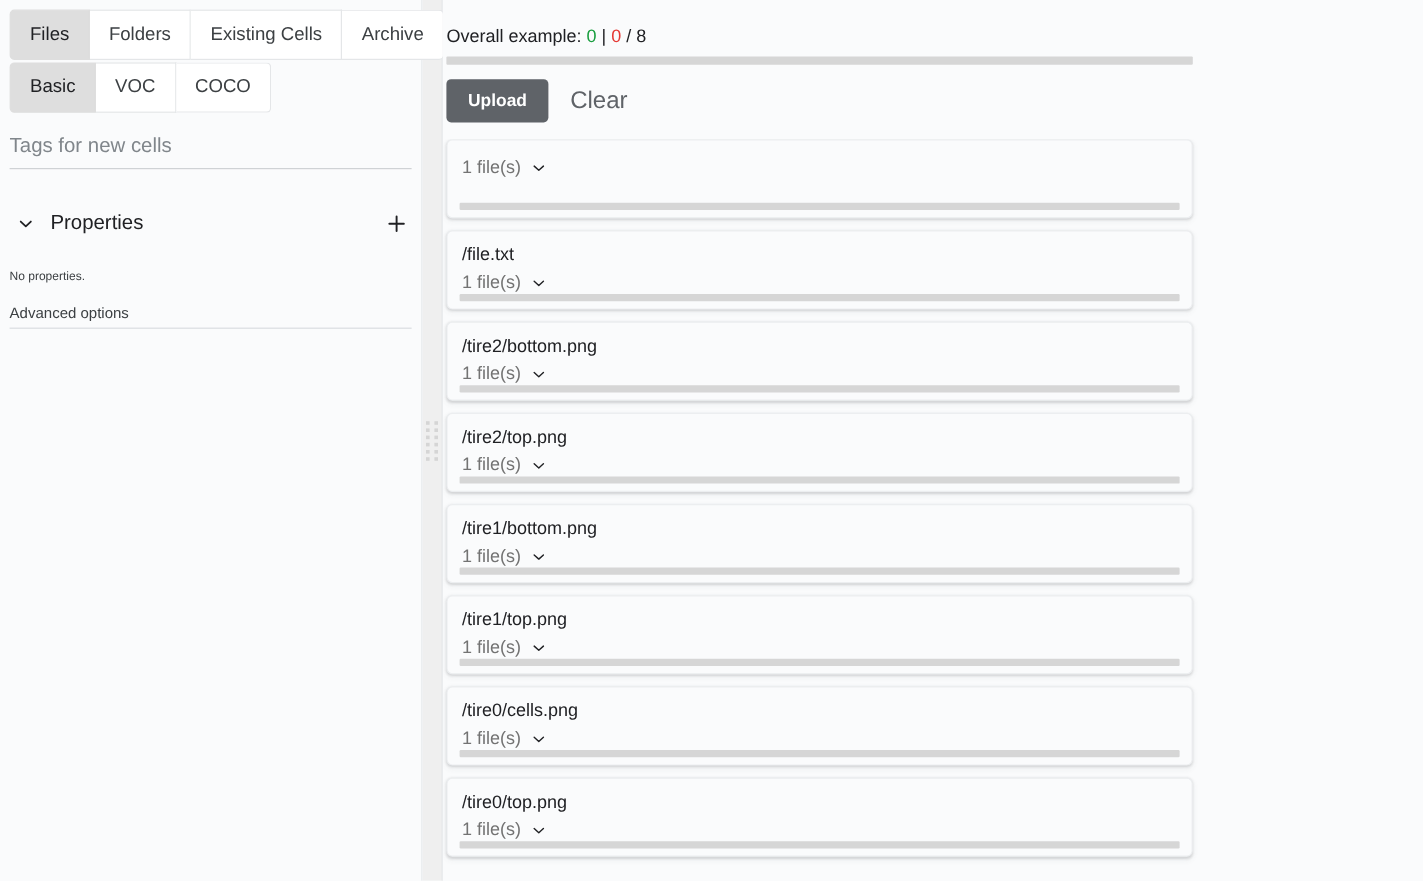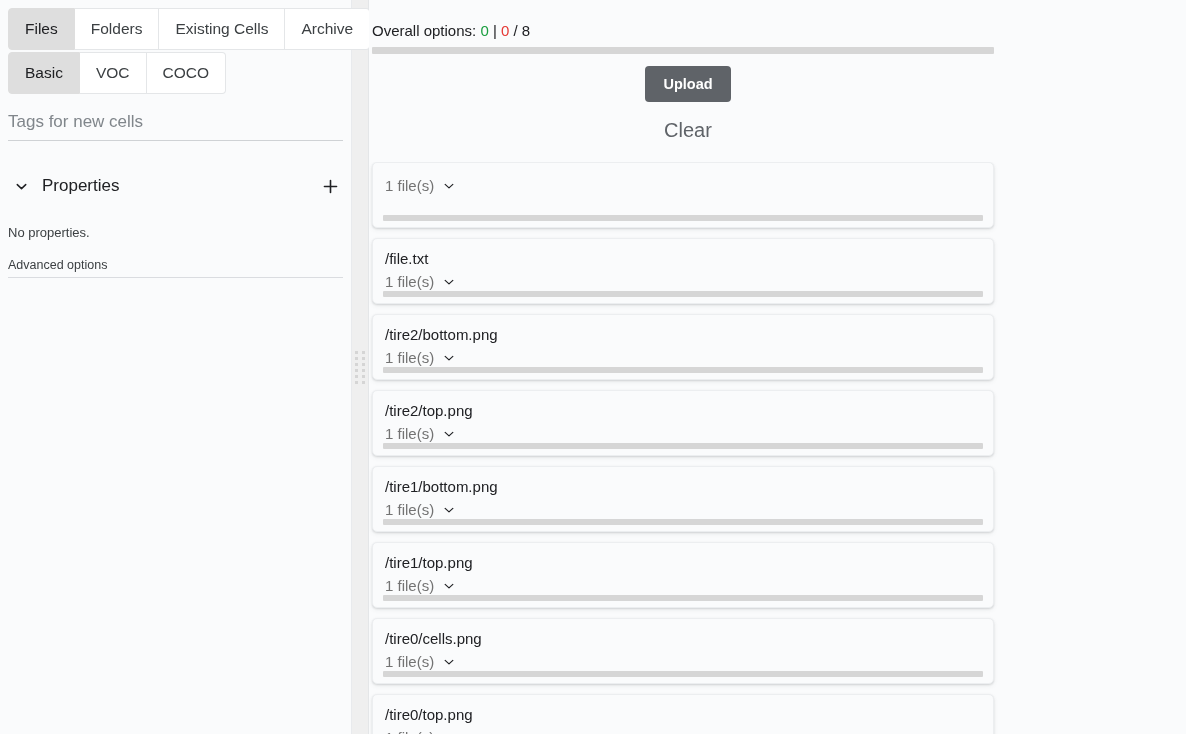--- a/index.html
+++ b/index.html
@@ -98,21 +98,21 @@
     flex: 1;
   }
   .plus-btn {
     width: 26px; height: 26px;
     display: flex; align-items: center; justify-content: center;
     cursor: pointer;
   }
 
   .no-properties {
     margin: 18px 8px 0 8px;
-    font-size: 13px;
+    font-size: 10px;
     color: #3c4043;
   }
 
   .advanced-options {
     margin: 18px 8px 0 8px;
     font-size: 12.5px;
     color: #3c4043;
     padding-bottom: 5px;
     border-bottom: 1px solid #dadce0;
     cursor: pointer;
@@ -163,24 +163,22 @@
     margin: 8px 10px 0 3px;
     height: 7px;
     background: #d6d6d6;
     border-radius: 1px;
     overflow: hidden;
   }
   .overall-bar > span { display: block; height: 100%; background: #9aa0a6; width: 0%; }
 
   .action-row {
     display: flex;
-    align-items: center;
     padding: 12px 0 0 3px;
-    gap: 10px;
-    flex-direction: column;
+    gap: 4px;
   }
   .btn-upload {
     background: #5f6368;
     color: #ffffff;
     border: none;
     border-radius: 4px;
     font-family: "Liberation Sans", sans-serif;
     font-size: 14.5px;
     font-weight: bold;
     padding: 0 18px;
@@ -306,21 +304,21 @@
         <i></i>
         <i></i>
         <i></i>
         <i></i>
     </span>
   </div>
 
   <div id="right-panel">
 
     <div class="progress-head">
-      <span>Overall options:</span>
+      <span>Overall example:</span>
       <span class="ok">0</span>
       <span class="sep">|</span>
       <span class="fail">0</span>
       <span class="total">/</span>
       <span class="total">8</span>
     </div>
 
     <div class="overall-bar">
       <span id="overall-fill" style="width: 0%;"></span>
     </div>

